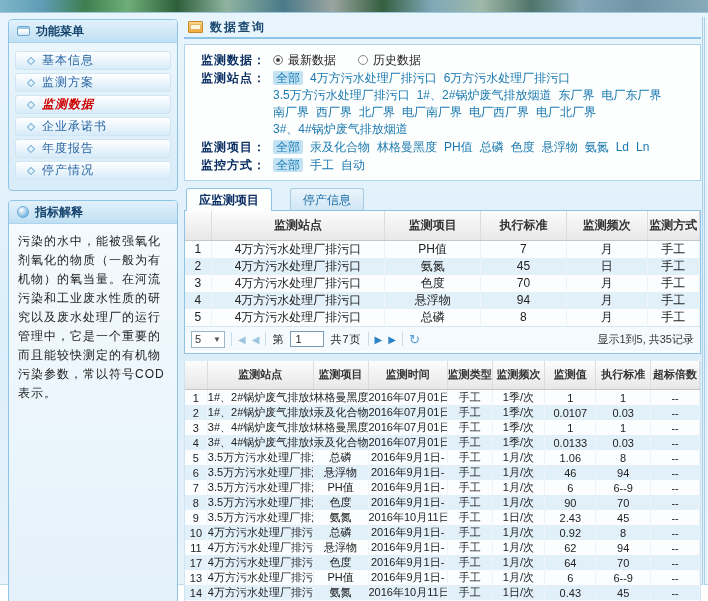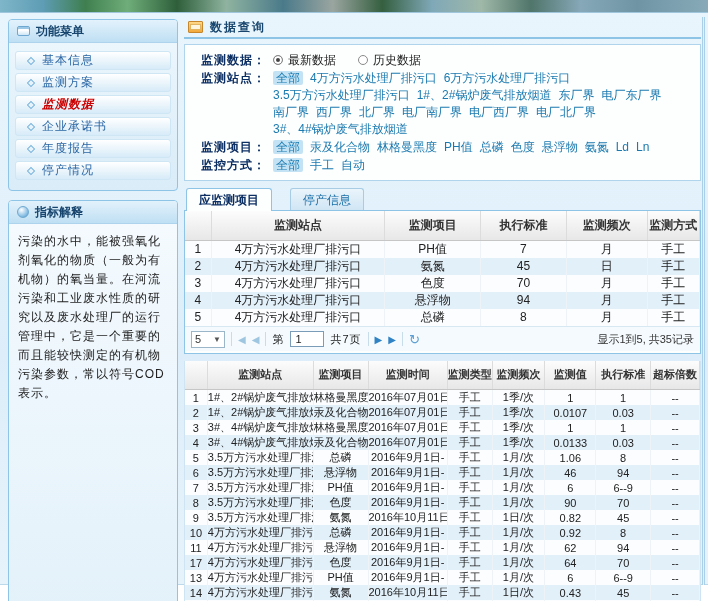--- a/index.html
+++ b/index.html
@@ -440,21 +440,21 @@
               <td>70</td>
               <td>--</td>
             </tr>
             <tr>
               <td>9</td>
               <td>3.5万方污水处理厂排污口</td>
               <td>氨氮</td>
               <td>2016年10月11日</td>
               <td>手工</td>
               <td>1日/次</td>
-              <td>0.82</td>
+              <td>2.43</td>
               <td>45</td>
               <td>--</td>
             </tr>
             <tr>
               <td>10</td>
               <td>4万方污水处理厂排污口</td>
               <td>总磷</td>
               <td>2016年9月1日-</td>
               <td>手工</td>
               <td>1月/次</td>

